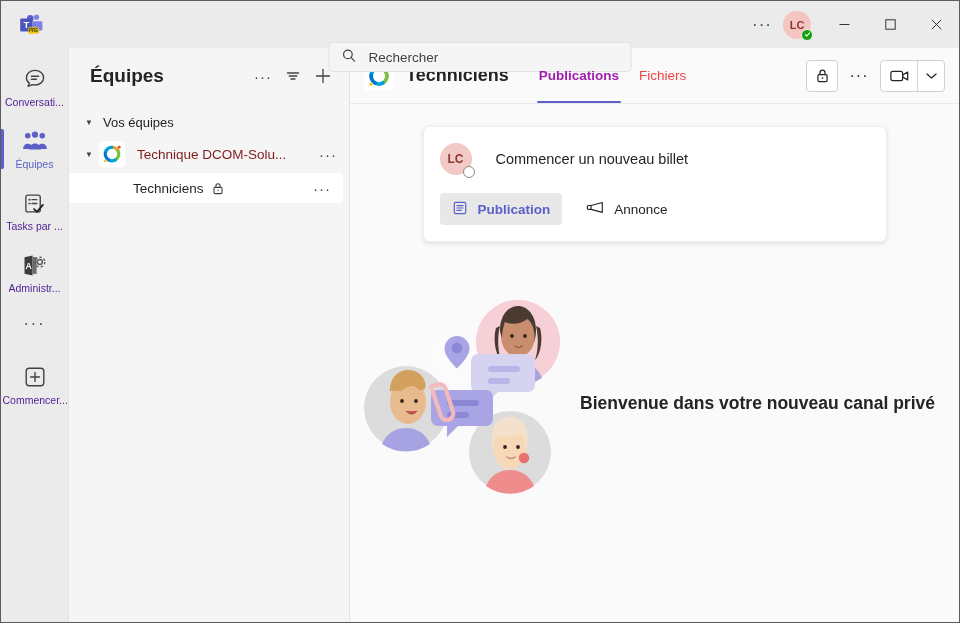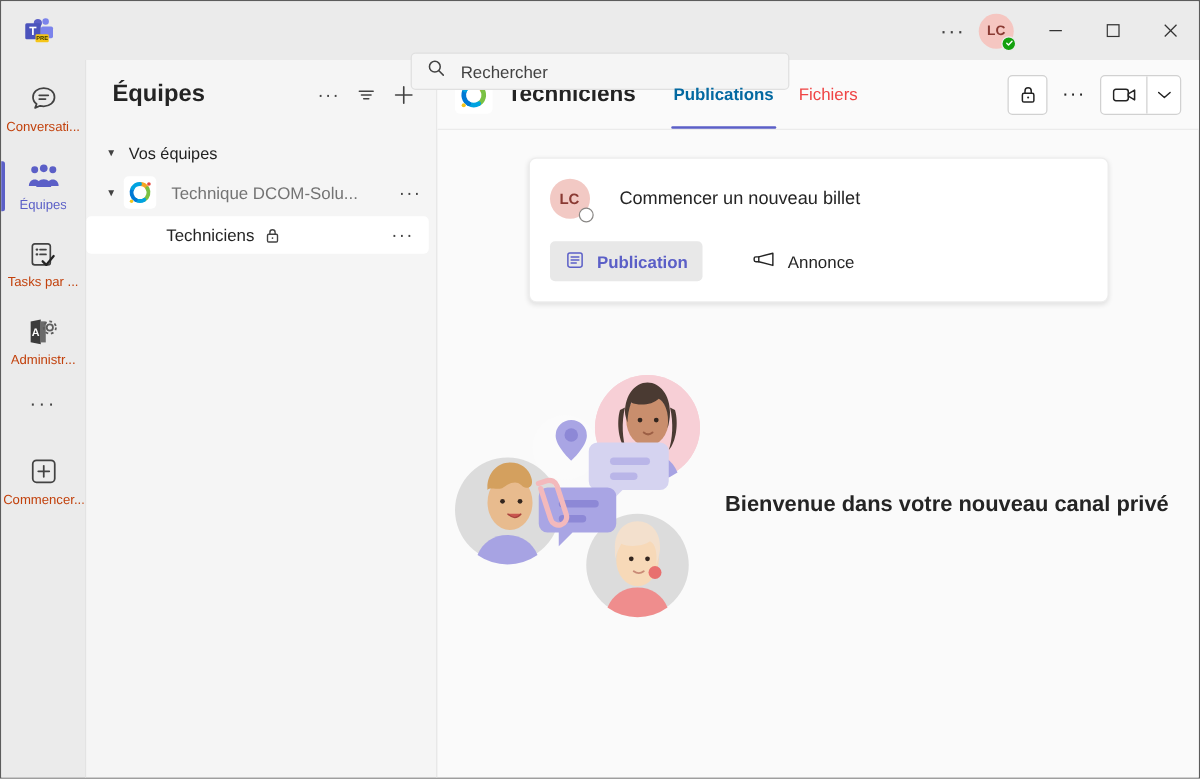--- a/index.html
+++ b/index.html
@@ -84,21 +84,21 @@
   .rail {
     width: 68px; flex: 0 0 68px;
     background: #ebebeb;
     padding-top: 8px;
     display: flex; flex-direction: column; align-items: center;
     border-right: 1px solid #e3e3e3;
   }
   .rail-item {
     width: 68px; height: 62px;
     display: flex; flex-direction: column; align-items: center; justify-content: center;
-    cursor: pointer; position: relative; color: #c2410c;
+    cursor: pointer; position: relative; color: #4c1d95;
   }
   .rail-item .ri-ico { height: 26px; display: flex; align-items: center; justify-content: center; }
   .rail-item .ri-lab {
     font-size: 10.5px; margin-top: 4px; max-width: 64px;
     white-space: nowrap; overflow: hidden; text-align: center;
   }
   .rail-item.active { color: #5b5fc7; }
   .rail-item.active::before {
     content: ""; position: absolute; left: 0; top: 11px;
     width: 3px; height: 40px; background: #5b5fc7; border-radius: 0 2px 2px 0;
@@ -140,21 +140,21 @@
   .teamrow {
     height: 36px; display: flex; align-items: center;
     padding-left: 12px; padding-right: 10px; cursor: pointer;
   }
   .team-ico {
     width: 26px; height: 26px; border-radius: 4px; background: #fff;
     display: flex; align-items: center; justify-content: center;
     margin-left: 2px; flex: 0 0 26px;
   }
   .team-name {
-    font-size: 13.5px; color: #737373; margin-left: 12px;
+    font-size: 13.5px; color: #7f1d1d; margin-left: 12px;
     white-space: nowrap; overflow: hidden; text-overflow: ellipsis;
   }
   .row-more {
     margin-left: auto; color: #424242; font-size: 15px; letter-spacing: 1px;
     width: 22px; text-align: center; cursor: pointer;
   }
   .chanrow {
     height: 30px; display: flex; align-items: center;
     margin: 1px 6px 1px 0; padding-left: 64px; padding-right: 10px;
     border-radius: 4px; cursor: pointer;
@@ -176,21 +176,21 @@
     width: 30px; height: 30px; border-radius: 4px; background: #fff;
     display: flex; align-items: center; justify-content: center; flex: 0 0 30px;
   }
   .mh-title { font-size: 18px; font-weight: 700; color: #242424; margin-left: 12px; }
   .tabs { display: flex; align-items: center; height: 100%; margin-left: 20px; }
   .tab {
     height: 100%; display: flex; align-items: center;
     padding: 0 10px; font-size: 13.5px; color: #ef4444;
     cursor: pointer; position: relative;
   }
-  .tab.active { color: #0369a1; font-weight: 600; }
+  .tab.active { color: #a21caf; font-weight: 600; }
   .tab.active::after {
     content: ""; position: absolute; left: 8px; right: 8px; bottom: 0;
     height: 2.5px; background: #5b5fc7; border-radius: 2px;
   }
   .mh-right { margin-left: auto; display: flex; align-items: center; gap: 8px; }
   .mh-btn {
     width: 32px; height: 32px; border: 1px solid #d1d1d1; border-radius: 4px;
     background: #fff; display: flex; align-items: center; justify-content: center;
     cursor: pointer; color: #242424;
   }
@@ -231,21 +231,21 @@
     font-size: 12px; font-weight: 600;
     display: flex; align-items: center; justify-content: center;
     position: relative; flex: 0 0 32px;
   }
   .c-avatar .pres-ring {
     position: absolute; right: -3px; bottom: -3px;
     width: 12px; height: 12px; border-radius: 50%;
     background: #fff; border: 1.5px solid #8a8886;
   }
   .c-prompt { font-size: 14.5px; color: #242424; margin-left: 24px; }
-  .compose-bottom { display: flex; align-items: center; margin-top: 18px; gap: 28px; }
+  .compose-bottom { display: flex; align-items: center; margin-top: 18px; gap: 12px; }
   .cb-btn {
     height: 32px; border-radius: 4px; display: flex; align-items: center;
     padding: 0 12px; cursor: pointer; font-size: 13.5px; color: #242424;
   }
   .cb-btn .lbl { margin-left: 10px; }
   .cb-btn.active { background: #e8e8e8; color: #5b5fc7; font-weight: 600; }
 
   
   .welcome-wrap {
     position: absolute; left: 0; right: 0; top: 176px;

